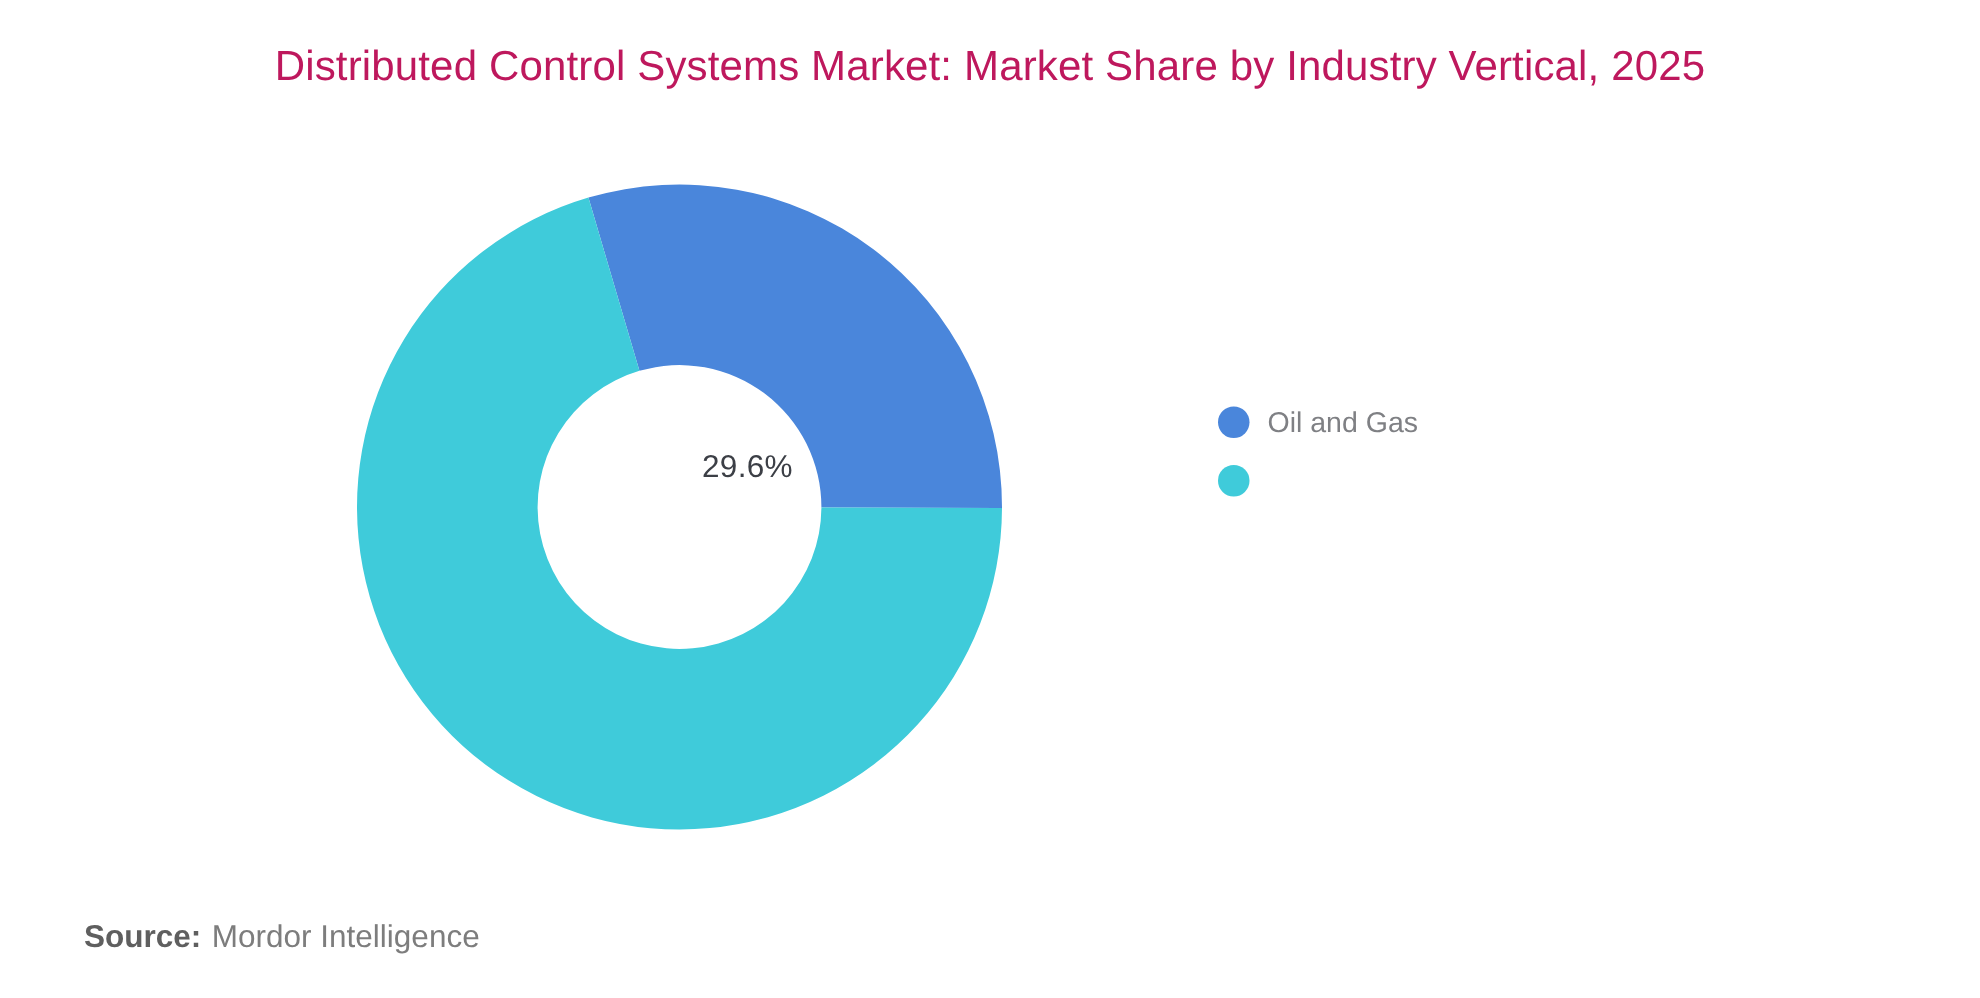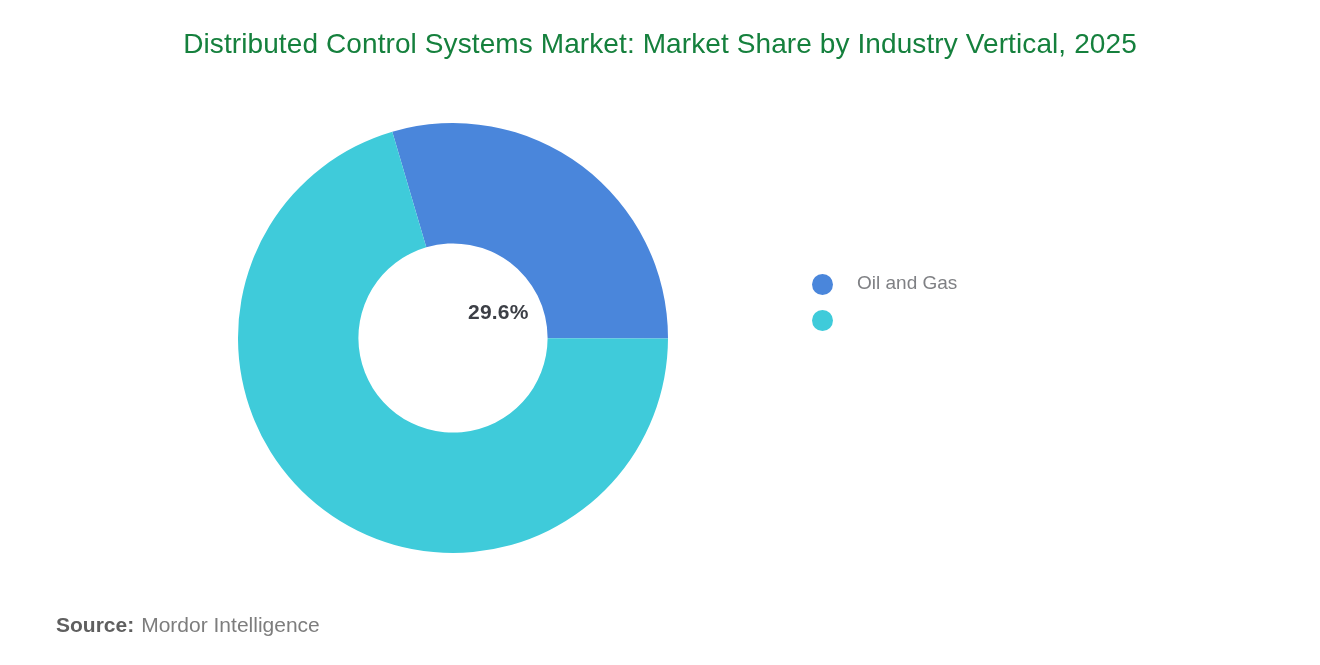--- a/index.html
+++ b/index.html
@@ -19,21 +19,21 @@
 
   
   #chart-title {
     position: absolute;
     left: 0;
     top: 26px;
     width: 1320px;
     text-align: center;
     font-size: 28px;
     font-weight: 300;
-    color: #15803d;
+    color: #be185d;
     letter-spacing: 0.1px;
     line-height: 1.3;
     white-space: nowrap;
   }
 
   
   #plot-area {
     position: absolute;
     left: 0;
     top: 95px;
@@ -44,38 +44,37 @@
     position: absolute;
     left: 0;
     top: 0;
   }
 
   #slice-label-oil-and-gas {
     position: absolute;
     left: 468px;
     top: 205px;
     font-size: 21px;
-    font-weight: 700;
+    font-weight: 400;
     color: #3c3f46;
     letter-spacing: 0.2px;
     white-space: nowrap;
   }
 
   
   #legend {
     position: absolute;
     left: 812px;
     top: 268px;
     width: 460px;
   }
   .legend-item {
     display: flex;
-    align-items: center;
+    align-items: flex-start;
     margin-bottom: 10px;
-    gap: 12px;
   }
   .legend-swatch {
     width: 21px;
     height: 21px;
     border-radius: 50%;
     flex: 0 0 auto;
     margin-top: 3px;
   }
   .legend-label {
     margin-left: 12px;

